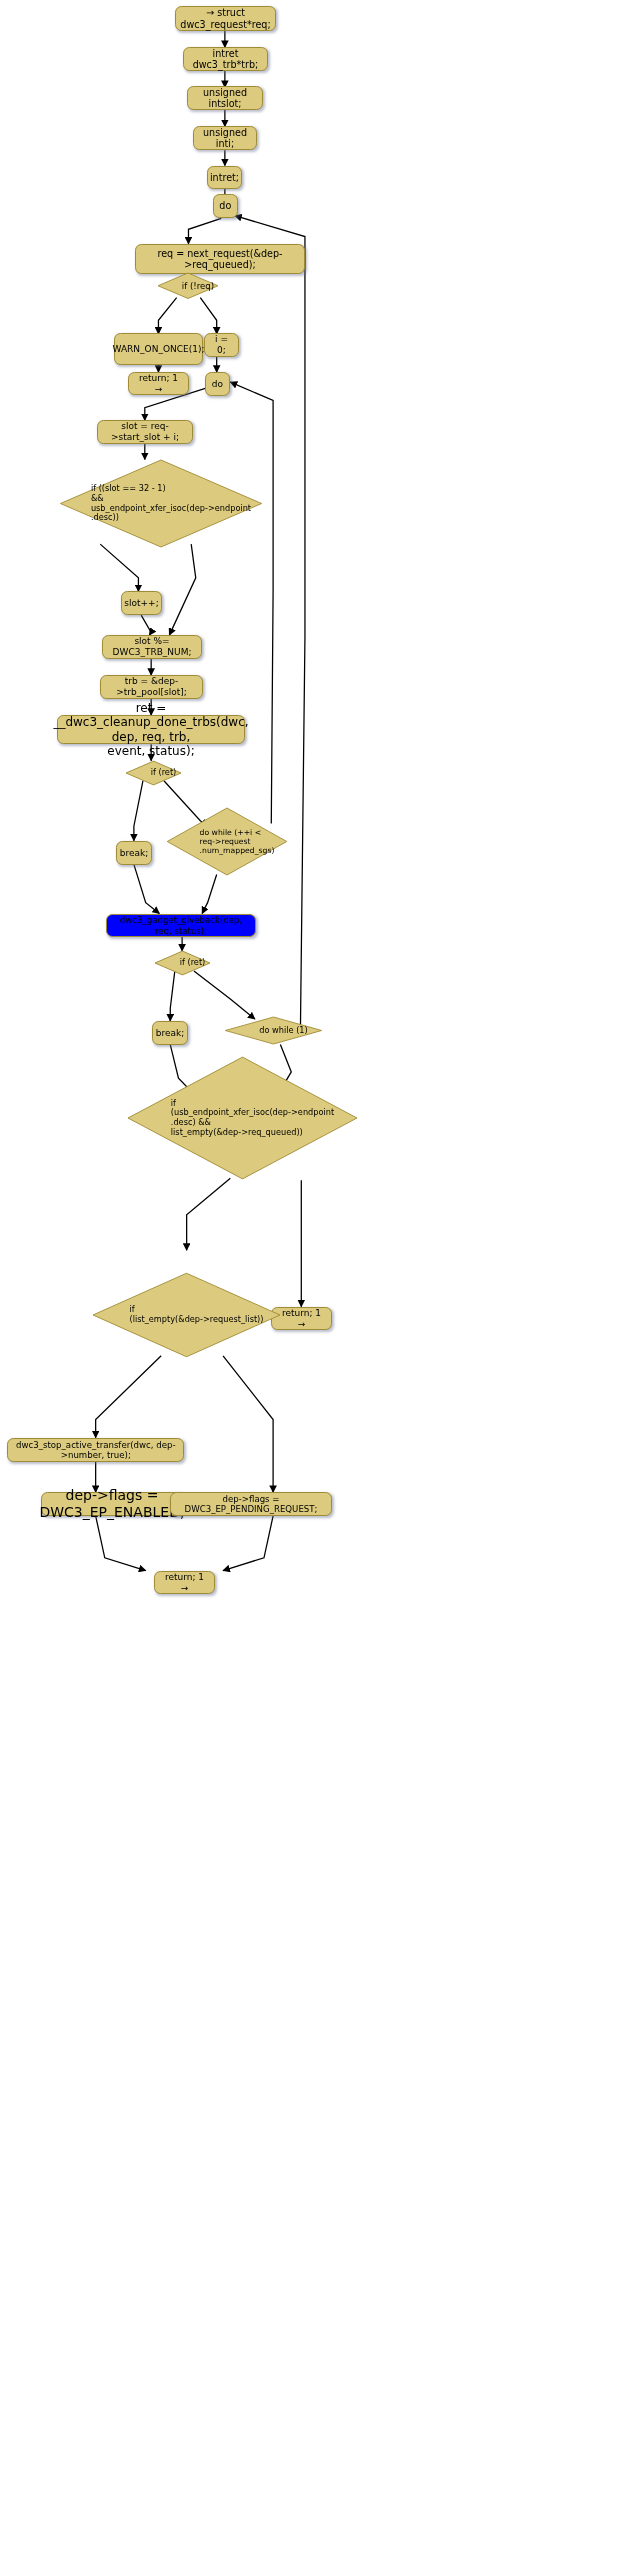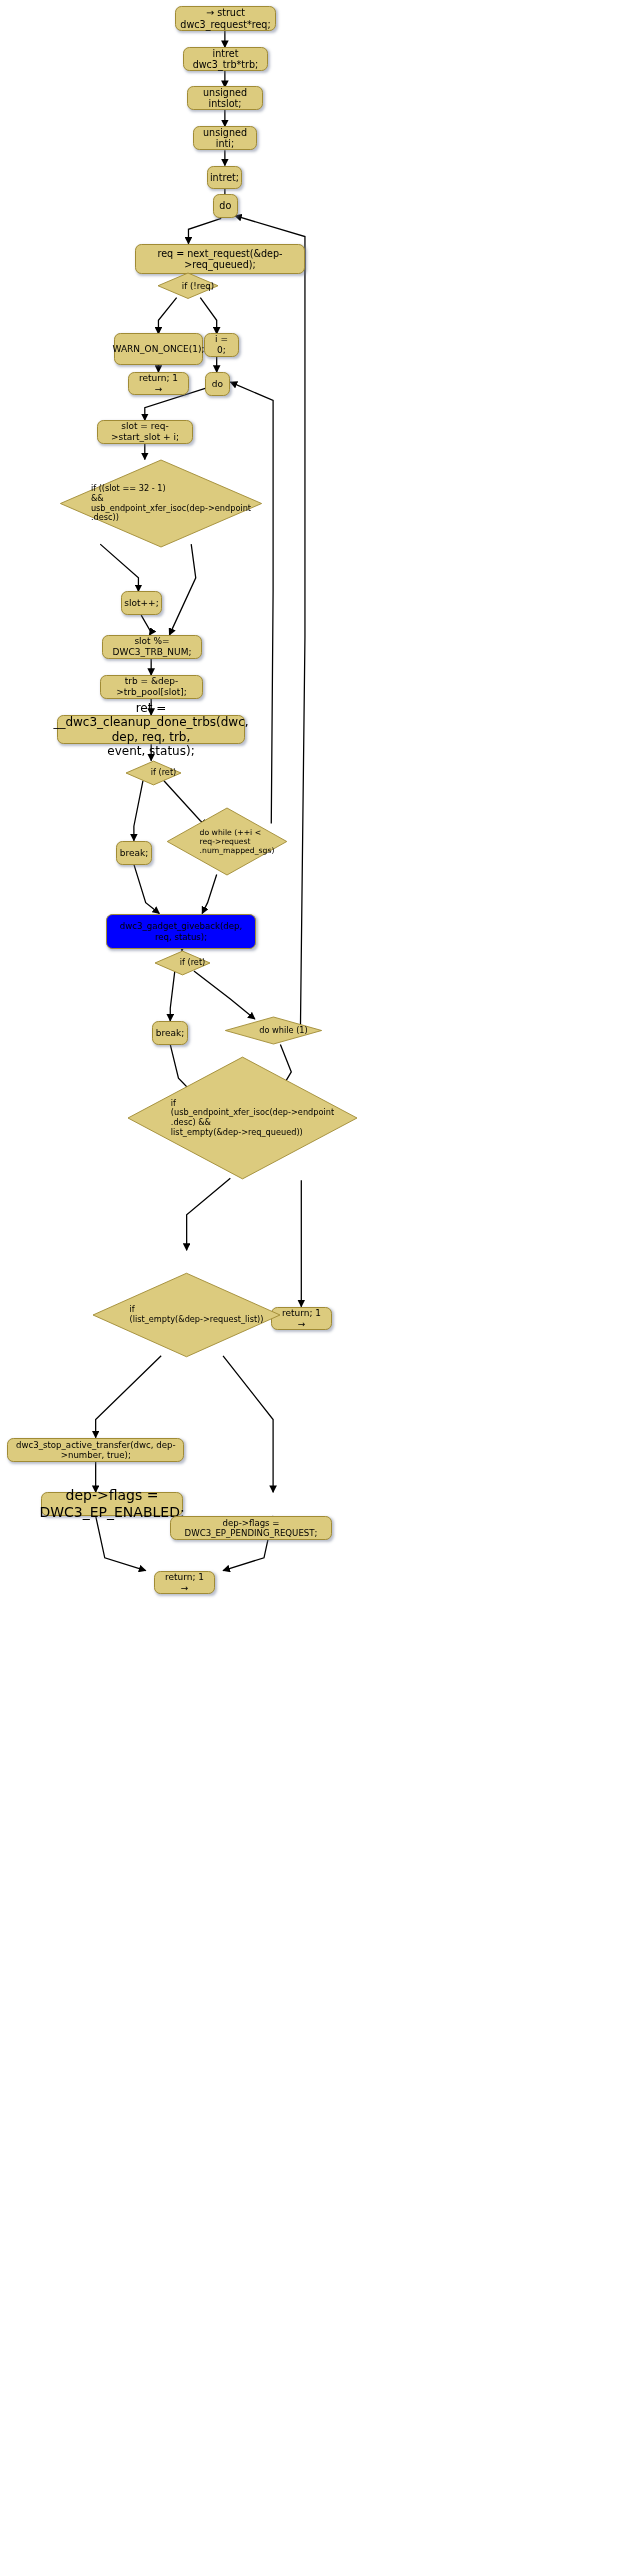--- a/index.html
+++ b/index.html
@@ -218,21 +218,21 @@
 
   <div class="diamond-wrap" style="left:167px; top:808px; width:120px; height:67px;">
     <svg width="120" height="67" viewBox="0 0 132 74">
       <polygon points="66,0 132,37 66,74 0,37" fill="#DCCB7E" stroke="#A08B35" stroke-width="1"></polygon>
     </svg>
     <div class="diamond-label" style="font-size:7.7px;">do while (++i &lt;
 req-&gt;request
 .num_mapped_sgs)</div>
   </div>
 
-  <div class="node rect highlight" style="left: 106px; top: 914px; width: 150px; height: 35px; font-size: 8.6px; border-color: rgb(160, 139, 53); background: rgb(0, 0, 255); color: rgb(0, 0, 0);">dwc3_gadget_giveback(dep, req, status);</div>
+  <div class="node rect highlight" style="left: 106px; top: 914px; width: 150px; height: 23px; font-size: 8.6px; border-color: rgb(160, 139, 53); background: rgb(0, 0, 255); color: rgb(0, 0, 0);">dwc3_gadget_giveback(dep, req, status);</div>
 
   <div class="diamond-wrap" style="left:155px; top:951px; width:55px; height:24px;">
     <svg width="55" height="24" viewBox="0 0 60 26">
       <polygon points="30,0 60,13 30,26 0,13" fill="#DCCB7E" stroke="#A08B35" stroke-width="1"></polygon>
     </svg>
     <div class="diamond-label" style="font-size:8.2px;">if (ret)</div>
   </div>
 
   <div class="node rect" style="left: 152px; top: 1021px; width: 36px; height: 24px; font-size: 9px; border-color: rgb(160, 139, 53); background: rgb(220, 203, 126); color: rgb(0, 0, 0);">break;</div>
 
@@ -260,18 +260,18 @@
       <polygon points="103,0 206,46 103,92 0,46" fill="#DCCB7E" stroke="#A08B35" stroke-width="1"></polygon>
     </svg>
     <div class="diamond-label" style="font-size:8.2px;">if
 (list_empty(&amp;dep-&gt;request_list))</div>
   </div>
 
   <div class="node rect" style="left: 7.3px; top: 1438px; width: 177px; height: 24px; font-size: 8.6px; border-color: rgb(160, 139, 53); background: rgb(220, 203, 126); color: rgb(0, 0, 0);">dwc3_stop_active_transfer(dwc, dep-&gt;number, true);</div>
 
   <div class="node rect" style="left: 35px; top: 1492px; width: 142px; height: 24px; font-size: 14px; border-color: rgb(160, 139, 53); background: rgb(220, 203, 126); color: rgb(0, 0, 0); margin-left: 6px;">dep-&gt;flags = DWC3_EP_ENABLED;</div>
 
-  <div class="node rect" style="left: 170px; top: 1492px; width: 162px; height: 24px; font-size: 8.6px; border-color: rgb(160, 139, 53); background: rgb(220, 203, 126); color: rgb(0, 0, 0); margin-top: 24px;">dep-&gt;flags = DWC3_EP_PENDING_REQUEST;</div>
+  <div class="node rect" style="left: 170px; top: 1492px; width: 162px; height: 24px; font-size: 8.6px; border-color: rgb(160, 139, 53); background: rgb(220, 203, 126); color: rgb(0, 0, 0);">dep-&gt;flags = DWC3_EP_PENDING_REQUEST;</div>
 
   <div class="node rect" style="left: 154px; top: 1571px; width: 61px; height: 23px; font-size: 9px; border-color: rgb(160, 139, 53); background: rgb(220, 203, 126); color: rgb(0, 0, 0);">return; 1 →</div>
 
 </div>
 
 
 </body></html>

